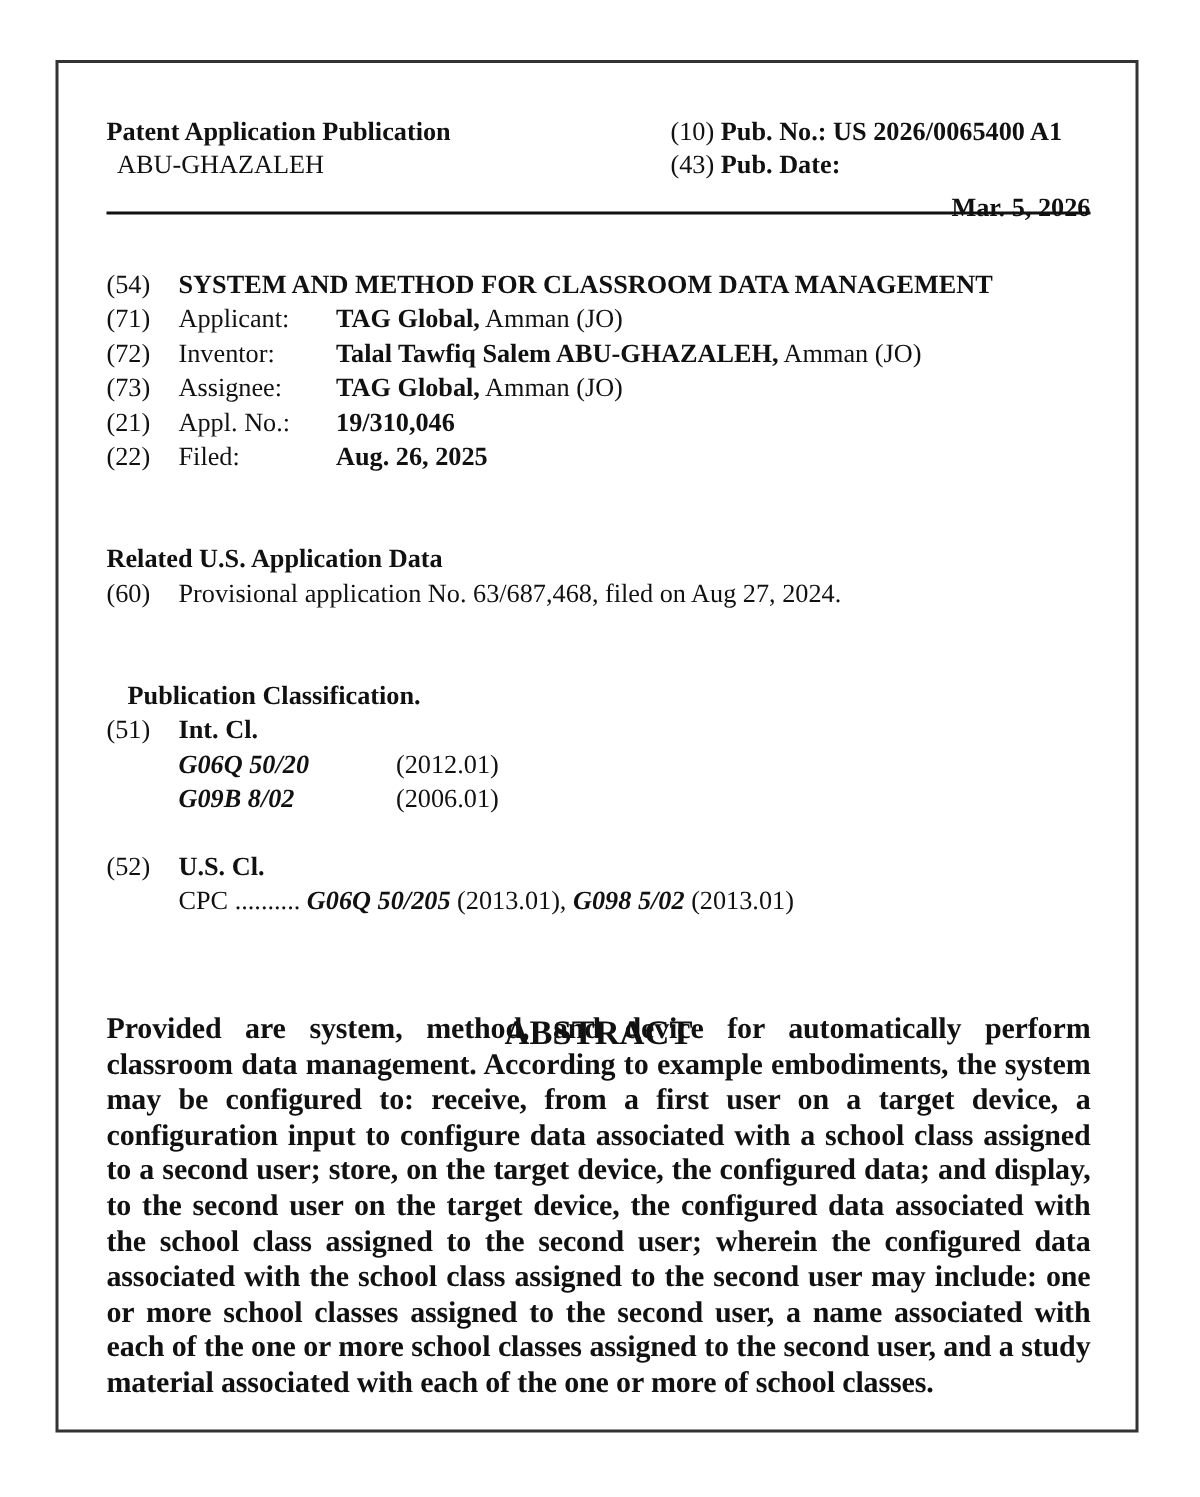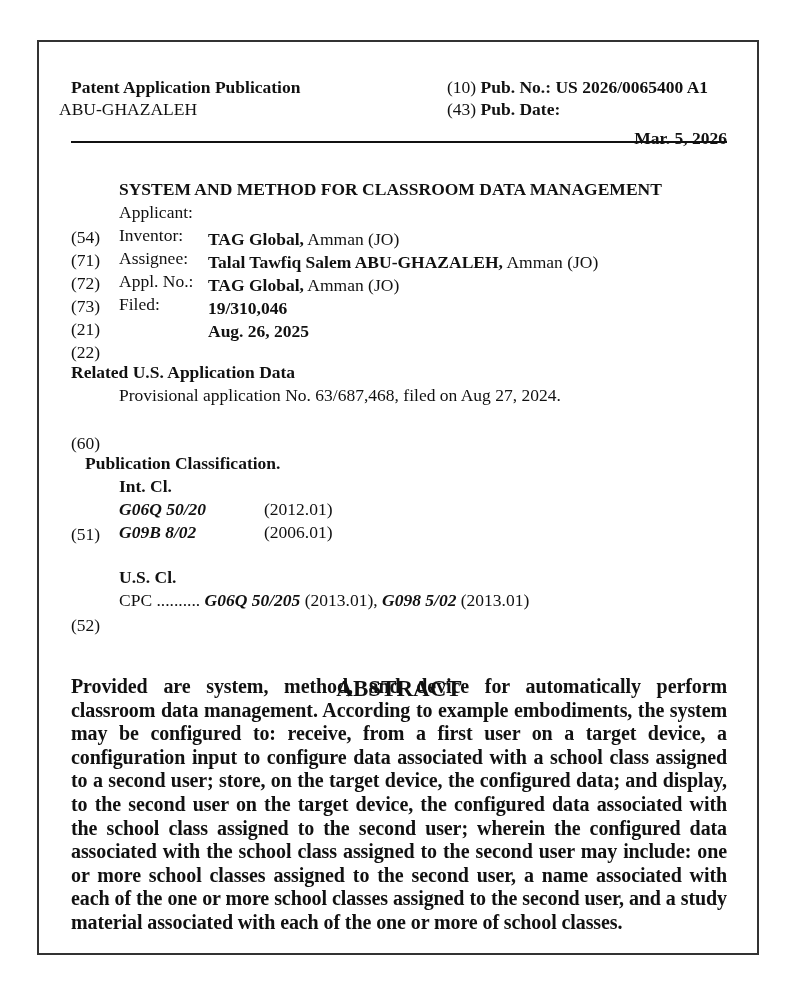--- a/index.html
+++ b/index.html
@@ -5,35 +5,35 @@
   html, body { margin: 0; padding: 0; background: #ffffff; }
   body { width: 800px; height: 998px; position: relative; overflow: hidden;
          font-family: "Liberation Serif", "DejaVu Serif", serif; color: #111; }
   .frame { position: absolute; left: 37px; top: 40px; width: 722px; height: 915px;
            border: 2px solid #333; box-sizing: border-box; }
   .abs { position: absolute; white-space: nowrap; font-size: 17.5px; line-height: 22px; font-family: Liberation Serif, serif; }
   .b { font-weight: bold; }
   .bi { font-weight: bold; font-style: italic; }
   .rule { position: absolute; left: 71px; top: 141px; width: 656px; height: 2px; background: #111; }
   .date { position: absolute; right: 73px; margin-top: 29px; }
-  .num { position: absolute; left: 71px; margin-top: 48px; }
+  .num { position: absolute; left: 71px; }
   .lbl { position: absolute; left: 119px; }
-  .val { position: absolute; left: 208px; margin-top: 27px; }
+  .val { position: absolute; left: 224px; }
   .abstract-title { position: absolute; left: 71px; width: 656px; top: 652px; text-align: center;
                     font-weight: bold; font-size: 23px; line-height: 22px; margin-top: 26px; }
   .abstract-body { position: absolute; left: 71px; top: 675px; width: 656px; font-weight: bold;
                    font-size: 20px; line-height: 23.6px; text-align: justify; letter-spacing: -0.1px; }
 </style>
 </head>
 <body>
 
 <div class="frame"></div>
 
 <div class="abs b" style="left:71px; top:76px;">Patent Application Publication</div>
-<div class="abs" style="left:59px; top:98px;text-align:center;">ABU-GHAZALEH</div>
+<div class="abs" style="left:78px; top:98px;text-align:center;">ABU-GHAZALEH</div>
 
 <div class="abs" style="left:447px; top:76px;">
   <span>(10)</span>
   <span class="b">Pub. No.:</span>
   <span class="b">US 2026/0065400 A1</span>
 </div>
 <div class="abs" style="left:447px; top:98px;">
   <span>(43)</span>
   <span class="b">Pub. Date:</span>
 </div>

